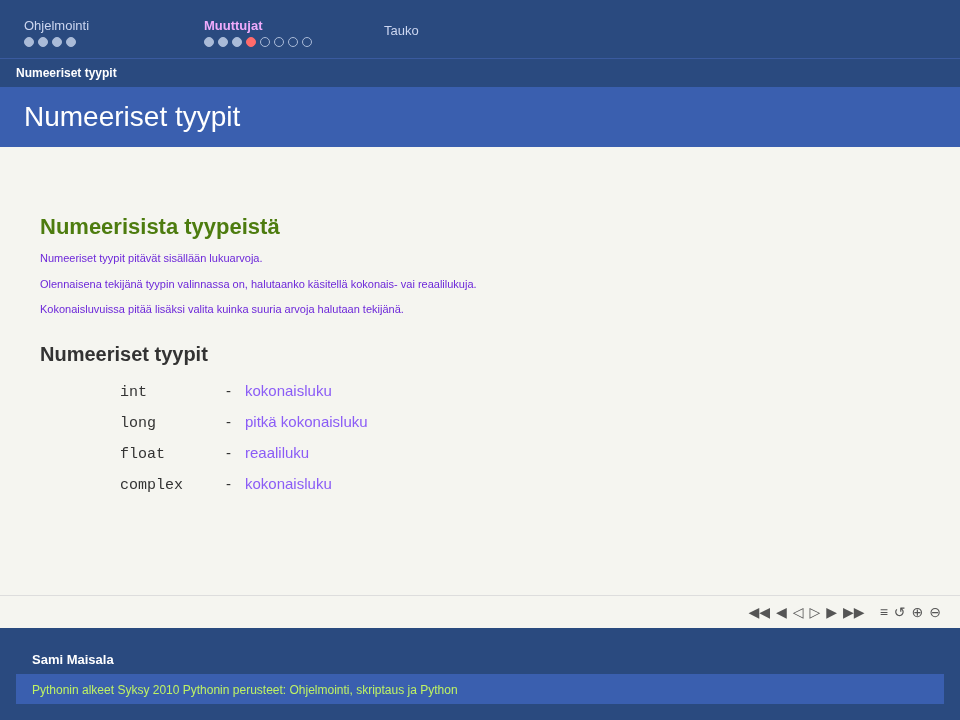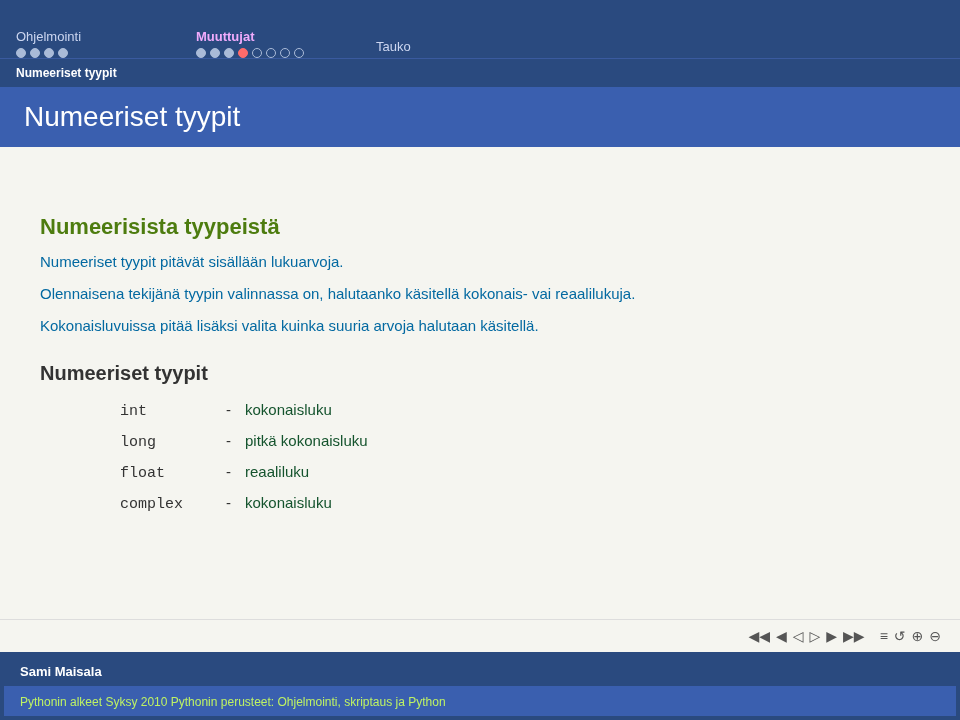--- a/index.html
+++ b/index.html
@@ -3,22 +3,22 @@
   <meta charset="utf-8">
   <style>
     * { margin: 0; padding: 0; box-sizing: border-box; }
     body { font-family: 'Arial', sans-serif; background: #fff; width: 960px; height: 720px; overflow: hidden; position: relative; }
 
     
     .top-nav {
       background: #2a4a7f;
       color: #fff;
       display: flex;
-      align-items: flex-end;
-      padding: 6px 16px 0 16px;
+      align-items: center;
+      padding: 6px 16px 0 24px;
       height: 58px;
     }
     .nav-section {
       display: flex;
       flex-direction: column;
       margin-right: 60px;
       min-width: 120px;
     }
     .nav-label {
       font-size: 13px;
@@ -73,22 +73,22 @@
 
     .section-title {
       color: #4d7c0f;
       font-size: 22px;
       font-weight: bold;
       margin-bottom: 10px;
       margin-top: 37px;
     }
 
     .body-text {
-      color: #0369a1;
-      font-size: 15px;
+      color: #6d28d9;
+      font-size: 11px;
       line-height: 1.6;
       margin-bottom: 8px;
     }
 
     .subsection-title {
       color: #333;
       font-size: 20px;
       font-weight: bold;
       margin-top: 24px;
       margin-bottom: 16px;
@@ -110,21 +110,21 @@
       color: #333;
       width: 100px;
       flex-shrink: 0;
     }
     .type-dash {
       color: #333;
       font-size: 15px;
       margin-right: 8px;
     }
     .type-desc {
-      color: #14532d;
+      color: #8b5cf6;
       font-size: 15px;
     }
 
     
     .nav-controls {
       display: flex;
       justify-content: flex-end;
       align-items: center;
       padding: 8px 16px;
       background: #f5f5f0;
@@ -133,21 +133,21 @@
     .nav-ctrl-btn {
       font-size: 14px;
       color: #555;
       margin: 0 3px;
       cursor: pointer;
     }
 
     
     .footer {
       background: #2a4a7f;
-      padding: 4px;
+      padding: 16px;
     }
     .footer-top {
       background: #2a4a7f;
       padding: 6px 16px;
     }
     .footer-name {
       color: #fff;
       font-size: 13px;
       font-weight: bold;
     }
@@ -213,21 +213,21 @@
   <div class="page-title-bar">
     <h1>Numeeriset tyypit</h1>
   </div>
 
   <div class="slide-body">
 
     <h2 class="section-title">Numeerisista tyypeistä</h2>
 
     <p class="body-text">Numeeriset tyypit pitävät sisällään lukuarvoja.</p>
     <p class="body-text">Olennaisena tekijänä tyypin valinnassa on, halutaanko käsitellä kokonais- vai reaalilukuja.</p>
-    <p class="body-text">Kokonaisluvuissa pitää lisäksi valita kuinka suuria arvoja halutaan käsitellä.</p>
+    <p class="body-text">Kokonaisluvuissa pitää lisäksi valita kuinka suuria arvoja halutaan tekijänä.</p>
 
     <h3 class="subsection-title">Numeeriset tyypit</h3>
 
     <div class="type-table">
 
       <div class="type-row">
         <span class="type-code">int</span>
         <span class="type-dash">-</span>
         <span class="type-desc">kokonaisluku</span>
       </div>

